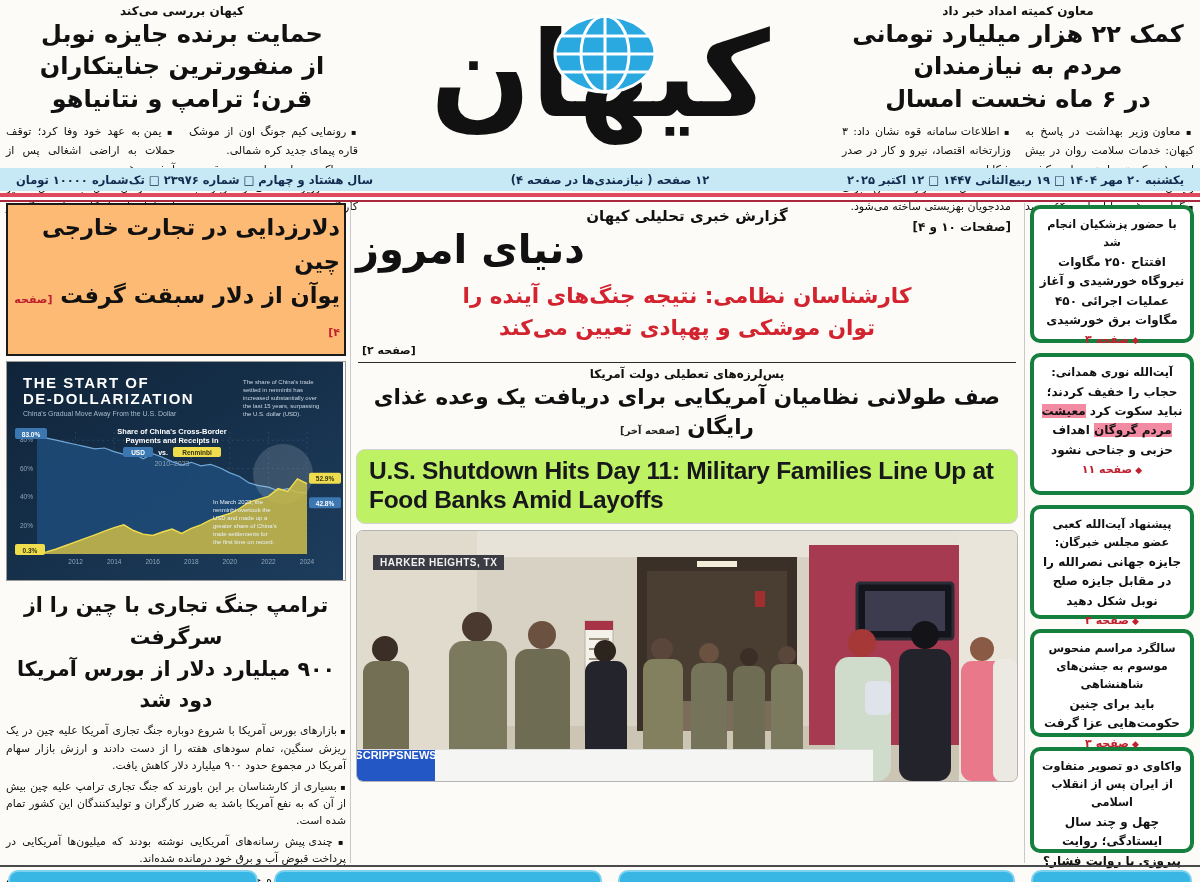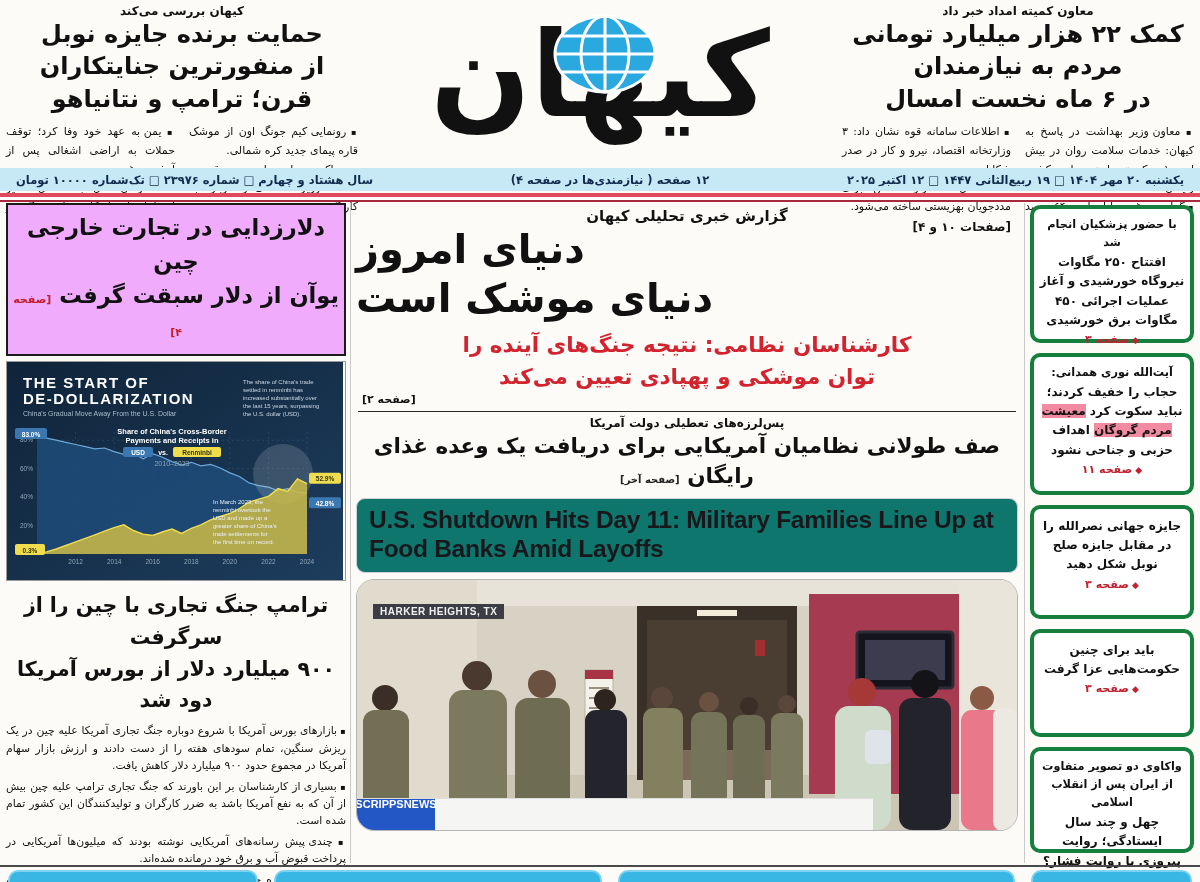--- a/index.html
+++ b/index.html
@@ -28,40 +28,40 @@
     display:flex;direction:rtl;justify-content:space-between;align-items:center;
     padding:0 16px;font-size:11.5px;font-weight:bold;color:#122a4d;box-sizing:border-box;
   }
   .redrule{position:absolute;top:193px;left:0;right:0;height:3px;border-top:4px solid #e04a5e;border-bottom:2px solid #a8293e;background:#fff;}
   
   .vdiv{position:absolute;top:203px;height:660px;width:1px;background:#c9c9c9;}
   .col-left{position:absolute;top:203px;left:6px;width:340px;}
   .col-mid{position:absolute;top:203px;left:356px;width:662px;}
   .col-right{position:absolute;top:205px;left:1030px;width:164px;}
   
-  .dedollar-box{border:2px solid #1b1b1b;padding:6px 4px 8px;text-align:center;direction:rtl;background:#f0abfc;}
+  .dedollar-box{border:2px solid #1b1b1b;padding:6px 4px 8px;text-align:right;direction:rtl;background:#fdba74;}
   .dedollar-h{font-size:22.5px;font-weight:bold;line-height:1.5;}
   .redref{color:#c1202f;font-weight:bold;font-size:11px;}
   .chart-panel{margin-top:5px;border:1px solid #9a9a9a;line-height:0;}
   .trade-h{font-size:20.5px;font-weight:bold;text-align:center;direction:rtl;line-height:1.55;margin-top:9px;}
   .trade-bullets{margin-top:5px;direction:rtl;text-align:justify;font-size:10.8px;line-height:1.62;}
   .trade-bullets p{margin:0 0 3px;}
   
   .mid-kicker{text-align:center;font-size:15px;font-weight:bold;direction:rtl;margin-top:4px;}
   .main-h{text-align:left;font-size:40px;font-weight:bold;direction:rtl;line-height:1.22;letter-spacing:-1px;}
   .main-sub{text-align:center;color:#d2232e;font-size:21.5px;font-weight:bold;direction:rtl;line-height:1.5;margin-top:6px;}
   .mid-ref{font-size:11px;font-weight:bold;text-align:left;margin:0 6px;}
   .mid-rule{border:none;border-top:1.5px solid #2a2a2a;margin:5px 2px 4px;}
   .sh-kicker{text-align:center;font-size:12px;font-weight:bold;direction:rtl;}
   .sh-h{text-align:center;font-size:21.5px;font-weight:bold;direction:rtl;line-height:1.4;margin-top:1px;}
   .sh-h .redref{color:#111;font-size:10px;}
-  .eng-box{background:#0f766e;border:1px solid #d2d2d6;border-radius:9px;padding:7px 12px 9px;margin-top:7px;
+  .eng-box{background:#bef264;border:1px solid #d2d2d6;border-radius:9px;padding:7px 12px 9px;margin-top:7px;
     direction:ltr;text-align:left;font-family:"Liberation Sans",sans-serif;font-weight:bold;
     font-size:24.5px;line-height:1.16;color:#17171c;letter-spacing:-0.3px;}
-  .photo{position:relative;margin-top:6px;height:250px;border:1px solid #b5b5b5;border-radius:18px;overflow:hidden;background:#d8d2c5;}
+  .photo{position:relative;margin-top:6px;height:250px;border:1px solid #b5b5b5;border-radius:7px;overflow:hidden;background:#d8d2c5;}
   .photo-label{position:absolute;top:24px;left:16px;background:#3c3c44;color:#f0f0f0;font-size:10px;font-weight:bold;
     padding:2px 7px;font-family:"Liberation Sans",sans-serif;letter-spacing:.5px;}
   .chyron{position:absolute;left:0;bottom:0;width:516px;height:31px;background:#f5f5f3;display:flex;align-items:stretch;border-top:1px solid #ddd;}
   .chyron-text{flex:1;font-size:19px;font-weight:bold;color:#131313;padding:4px 0 0 10px;font-family:"Liberation Sans",sans-serif;letter-spacing:-0.2px;white-space:nowrap;}
   .scripps{width:78px;background:#2257c5;color:#fff;font-size:11px;font-weight:bold;text-align:center;
     display:flex;flex-direction:row;justify-content:center;line-height:1.05;font-family:"Liberation Sans",sans-serif;}
   
   .rbox{border:4px solid #15803d;border-radius:10px;padding:7px 5px 5px;margin-bottom:10px;text-align:center;direction:rtl;background:#fff;box-sizing:border-box;}
   .rbox .rkicker{font-size:11.3px;font-weight:bold;line-height:1.6;}
   .rbox .rh{font-size:12px;font-weight:bold;line-height:1.6;margin-top:1px;}
@@ -228,21 +228,20 @@
     <p class="hb">با شروع دوباره جنگ تجاری آمریکا علیه چین قیمت نفت کاهش یافت و بازار رمزارزها نیز ریخت.</p>
 
   </div>
 
 </div>
 
 <div class="col-mid">
   <div class="mid-kicker">گزارش خبری تحلیلی کیهان</div>
   <div class="main-h">
     <div>دنیای امروز</div>
-    <div>دنیای موشک است</div>
   </div>
   <div class="main-sub">
     <div>کارشناسان نظامی: نتیجه جنگ‌های آینده را</div>
     <div>توان موشکی و پهپادی تعیین می‌کند</div>
   </div>
   <div class="mid-ref rtl">[صفحه ۲]</div>
   <hr class="mid-rule">
 
   <div class="sh-kicker">پس‌لرزه‌های تعطیلی دولت آمریکا</div>
   <div class="sh-h">
@@ -322,25 +321,27 @@
     <div class="rkicker">آیت‌الله نوری همدانی:</div>
     <div class="rh">
       <span>حجاب را خفیف کردند؛ نباید سکوت کرد</span>
       <span class="hl-pink">معیشت مردم گروگان</span>
       <span>اهداف حزبی و جناحی نشود</span>
     </div>
     <div class="rref">صفحه ۱۱</div>
   </div>
 
   <div class="rbox" style="height:114px;">
+    <div class="rkicker">پیشنهاد آیت‌الله کعبی عضو مجلس خبرگان:</div>
     <div class="rh">جایزه جهانی نصرالله را در مقابل جایزه صلح نوبل شکل دهید</div>
     <div class="rref">صفحه ۳</div>
   </div>
 
   <div class="rbox" style="height:108px;">
+    <div class="rkicker">سالگرد مراسم منحوس موسوم به جشن‌های شاهنشاهی</div>
     <div class="rh">باید برای چنین حکومت‌هایی عزا گرفت</div>
     <div class="rref">صفحه ۳</div>
   </div>
 
   <div class="rbox" style="height:106px;margin-bottom:0;">
     <div class="rkicker">واکاوی دو تصویر متفاوت از ایران پس از انقلاب اسلامی</div>
     <div class="rh">چهل و چند سال ایستادگی؛ روایت پیروزی یا روایت فشار؟</div>
 
   </div>
 </div>

